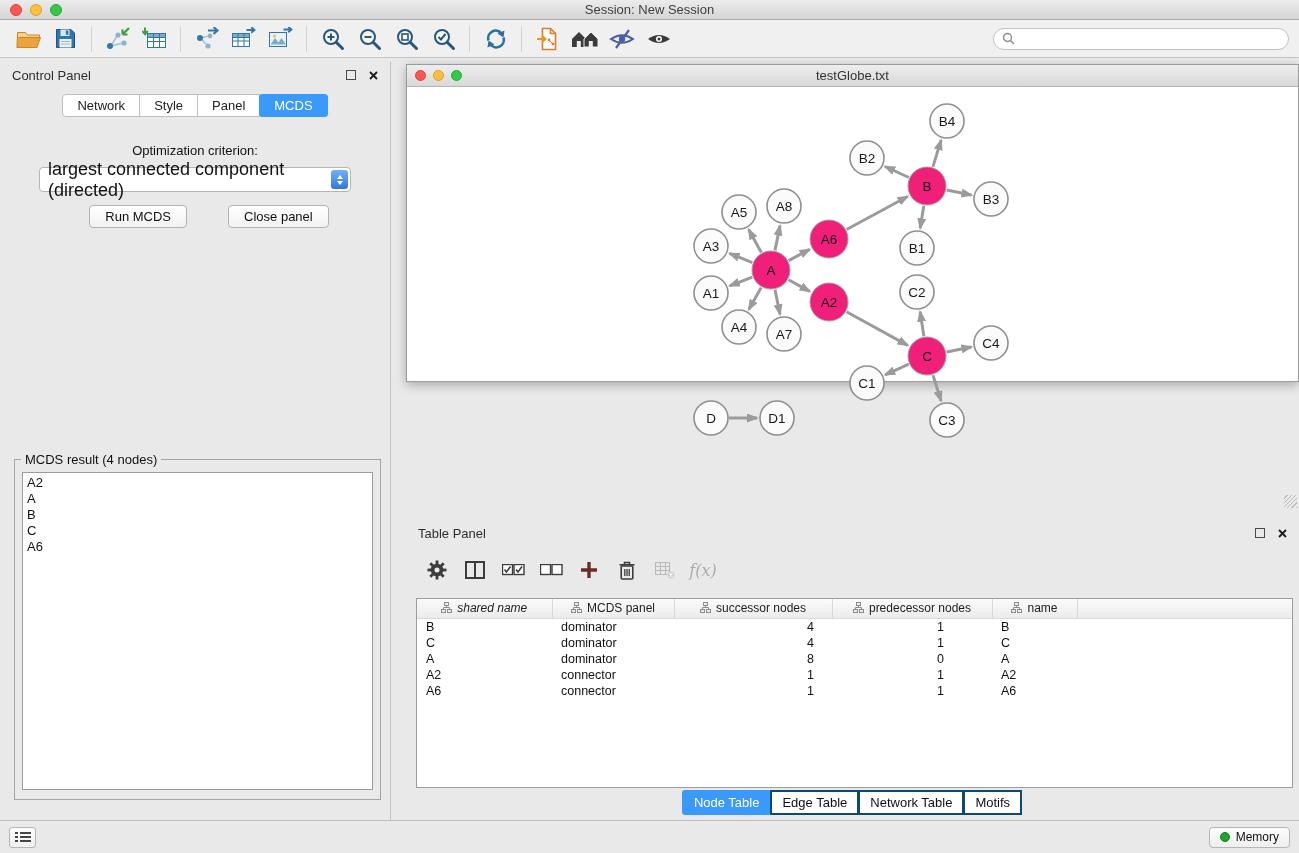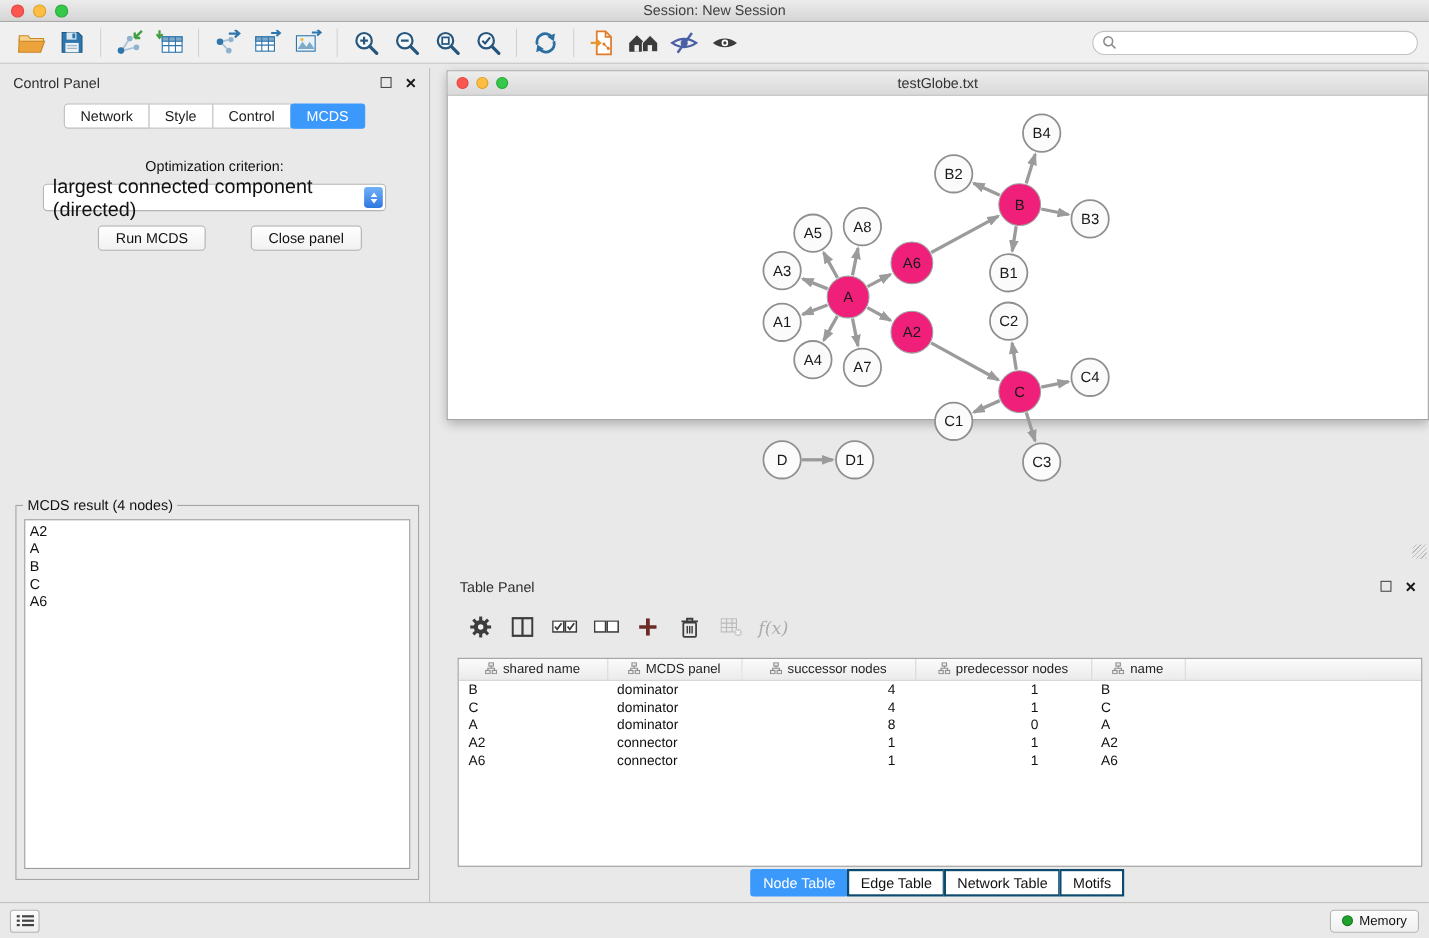--- a/index.html
+++ b/index.html
@@ -240,21 +240,21 @@
     <div class="panel-header">
       <span class="ph-title">Control Panel</span>
       <span class="float-box"></span>
       <svg width="9" height="9" viewBox="0 0 9 9">
           <path d="M1 1 L8 8 M8 1 L1 8" stroke="#1a1a1a" stroke-width="1.8"></path>
         </svg>
     </div>
     <div class="segmented" id="cp-tabs">
         <div class="seg">Network</div>
         <div class="seg">Style</div>
-        <div class="seg">Control</div>
+        <div class="seg">Panel</div>
         <div class="seg active">MCDS</div>
       </div>
     <div class="opt-label">Optimization criterion:</div>
     <div class="combo">
       <span>largest connected component (directed)</span>
       <span class="combo-stepper">
           <span class="tri-up"></span>
           <span class="tri-down"></span>
         </span>
     </div>
@@ -467,21 +467,21 @@
           </svg>
         </div>
       <div class="tp-btn">
           <span class="fx">f(x)</span>
         </div>
     </div>
     <div class="table-wrap">
       <table>
         <thead>
             <tr id="thead-row">
-              <th style="width: 135px;"><span class="hdr">
+              <th style="width: 135px; font-style: italic;"><span class="hdr">
                   <svg width="11" height="11" viewBox="0 0 11 11">
                     <rect x="3.5" y="0.5" width="4" height="3" fill="#ECECEC" stroke="#8C8C8C"></rect>
                     <path d="M5.5 3.5 V5.5 M2.5 7.5 V5.5 H8.5 V7.5" fill="none" stroke="#8C8C8C"></path>
                     <rect x="0.5" y="7.5" width="4" height="3" fill="#ECECEC" stroke="#8C8C8C"></rect>
                     <rect x="6.5" y="7.5" width="4" height="3" fill="#ECECEC" stroke="#8C8C8C"></rect>
                   </svg>
                   <span>shared name</span>
                 </span></th>
               <th style="width: 122px;"><span class="hdr">
                   <svg width="11" height="11" viewBox="0 0 11 11">

